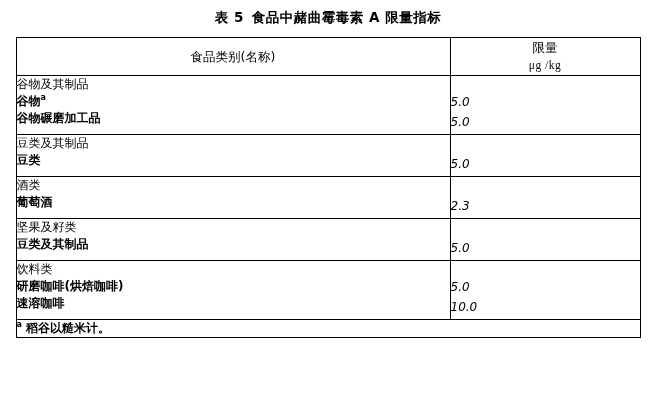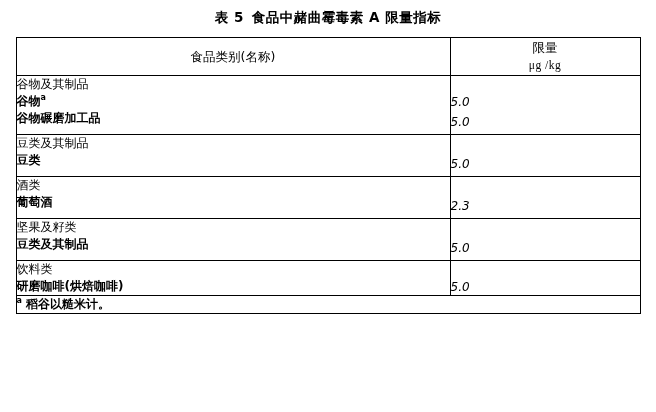--- a/index.html
+++ b/index.html
@@ -168,20 +168,24 @@
       </tr>
 
       <tr>
         <td class="grp-cell">饮料类</td>
         <td class="grp-val"></td>
       </tr>
       <tr>
         <td class="item-cell"><span>研磨咖啡(烘焙咖啡)</span></td>
         <td class="item-val">5.0</td>
       </tr>
+      <tr class="group-end">
+        <td class="item-cell last"><span>速溶咖啡</span></td>
+        <td class="item-val last">10.0</td>
+      </tr>
 
       <tr>
         <td class="note-cell" colspan="2"><span class="sup">a</span> <span>稻谷以糙米计。</span></td>
       </tr>
 
     </tbody>
   </table>
 </div>
 
 </body></html>

